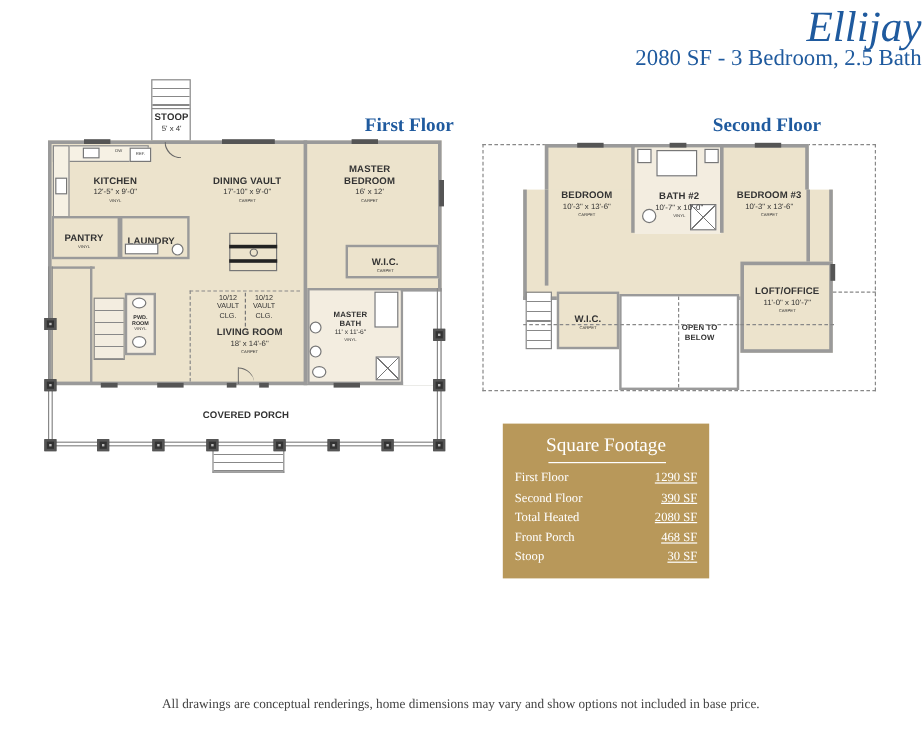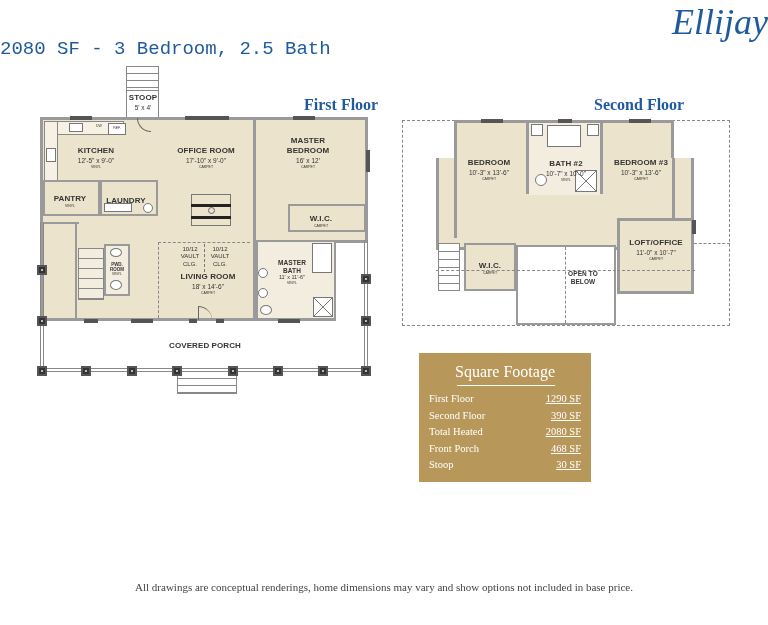--- a/index.html
+++ b/index.html
@@ -1,22 +1,22 @@
 <!DOCTYPE html>
 <html><head>
 <meta charset="utf-8">
 <style>
   * { box-sizing: border-box; margin: 0; padding: 0; }
   html, body { width: 768px; height: 625px; background: #ffffff; overflow: hidden; }
   body { position: relative; font-family: "Liberation Serif", serif; }
 
   .title { position: absolute; left: 0; width: 768px; top: 4px; text-align: right;
     color: #1f5a9e; font-family: "Liberation Serif", serif; font-style: italic; font-size: 36px; line-height: 36px; }
-  .subtitle { position: absolute; left: 0; width: 768px; top: 39px; text-align: left;
-    color: #1f5a9e; font-family: Liberation Mono, monospace; font-size: 19px; line-height: 20px; }
+  .subtitle { position: absolute; left: 0; width: 768px; top: 39px; text-align: right;
+    color: #1f5a9e; font-family: Liberation Serif, serif; font-size: 19px; line-height: 20px; }
 
   .floor-label { position: absolute; color: #1f5a9e; font-family: "Liberation Serif", serif; font-size: 16px; font-weight: bold; }
 
   .room { position: absolute; background: #ece3cc; border: 3px solid #9a9a9a; }
   .wall { position: absolute; background: #9a9a9a; }
   .win { position: absolute; background: #555; height: 4px; }
   .win.v { width: 4px; height: auto; }
 
   .rl { position: absolute; text-align: center; font-family: "Liberation Sans", sans-serif; color: #333; }
   .rl .n { display: block; font-size: 8px; font-weight: bold; letter-spacing: 0.1px; line-height: 10px; }
@@ -84,21 +84,21 @@
 
   <div class="door" style="left:137px; top:118px; width:14px; height:14px; border-radius:0 0 0 14px;"></div>
 
   <div class="rl" style="left:60px; top:146px; width:72px;">
     <span class="n">KITCHEN</span>
     <span class="d">12'-5" x 9'-0"</span>
     <span class="m">VINYL</span>
   </div>
 
   <div class="rl" style="left:166px; top:146px; width:80px;">
-    <span class="n">OFFICE ROOM</span>
+    <span class="n">DINING VAULT</span>
     <span class="d">17'-10" x 9'-0"</span>
     <span class="m">CARPET</span>
   </div>
 
   <div style="position:absolute; left:43px; top:180px; width:57px; height:36px; border:2px solid #9a9a9a; background:#ece3cc;"></div>
   <div class="rl" style="left:45px; top:194px; width:50px;">
     <span class="n">PANTRY</span>
     <span class="m">VINYL</span>
   </div>
 

